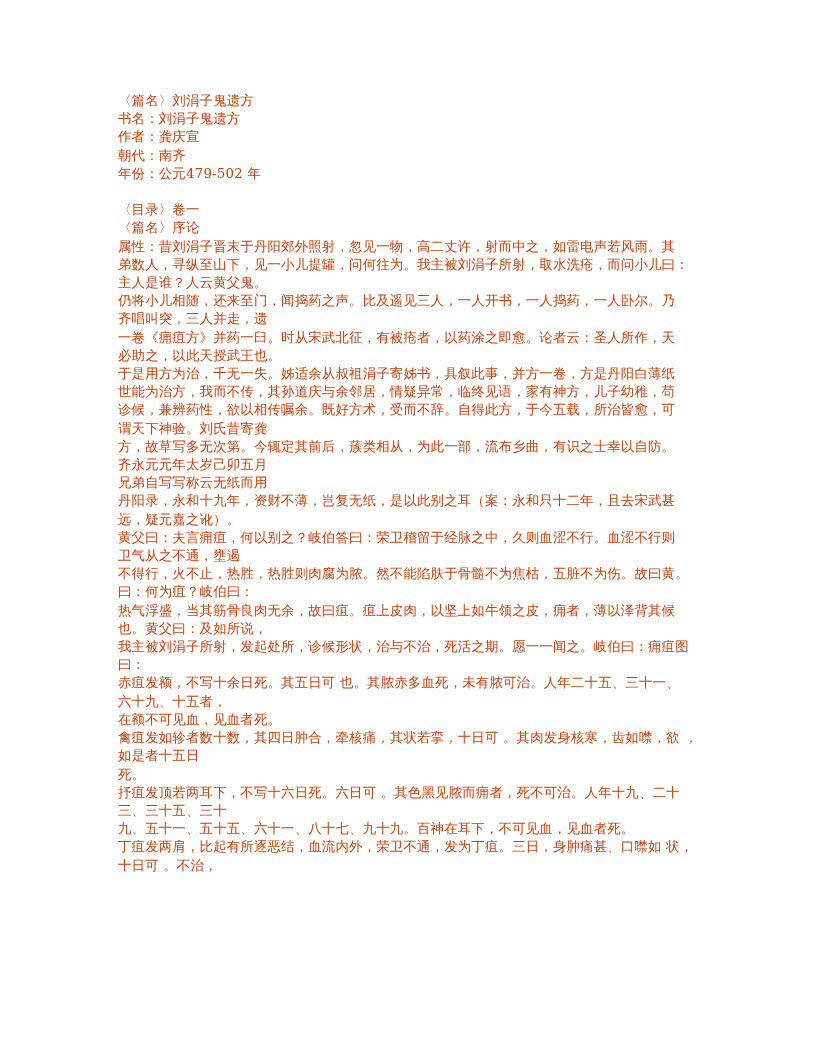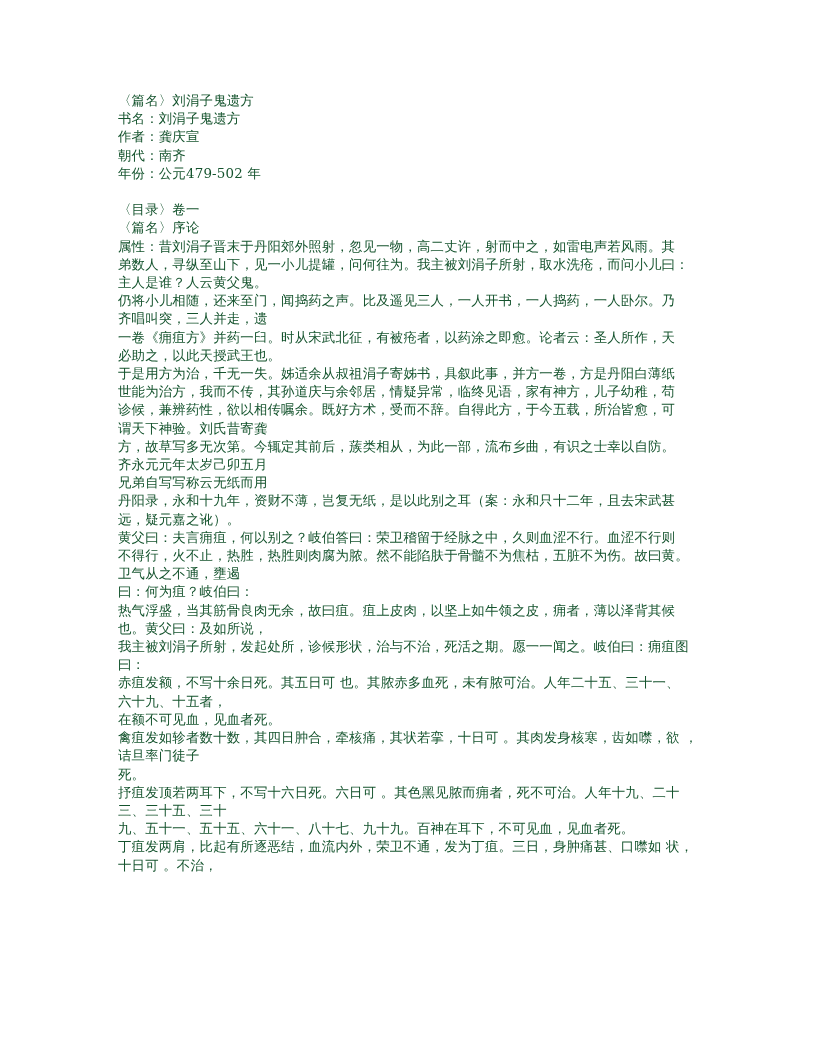--- a/index.html
+++ b/index.html
@@ -14,21 +14,21 @@
     overflow: hidden;
   }
   .page {
     position: absolute;
     left: 118px;
     top: 92px;
     width: 584px;
     font-family: "DejaVu Serif", "Liberation Serif", serif;
     font-size: 13.4px;
     line-height: 18.2px;
-    color: #14532d;
+    color: #c2410c;
   }
   .line {
     display: block;
     white-space: nowrap;
     overflow: hidden;
     letter-spacing: 0.2px;
   }
   .blank {
     display: block;
     height: 18.2px;
@@ -59,32 +59,32 @@
     <span class="line">于是用方为治，千无一失。姊适余从叔祖涓子寄姊书，具叙此事，并方一卷，方是丹阳白薄纸</span>
     <span class="line">世能为治方，我而不传，其孙道庆与余邻居，情疑异常，临终见语，家有神方，儿子幼稚，苟</span>
     <span class="line">诊候，兼辨药性，欲以相传嘱余。既好方术，受而不辞。自得此方，于今五载，所治皆愈，可</span>
     <span class="line">谓天下神验。刘氏昔寄龚</span>
     <span class="line">方，故草写多无次第。今辄定其前后，蔟类相从，为此一部，流布乡曲，有识之士幸以自防。</span>
     <span class="line">齐永元元年太岁己卯五月</span>
     <span class="line">兄弟自写写称云无纸而用</span>
     <span class="line">丹阳录，永和十九年，资财不薄，岂复无纸，是以此别之耳（案：永和只十二年，且去宋武甚</span>
     <span class="line">远，疑元嘉之讹）。</span>
     <span class="line">黄父曰：夫言痈疽，何以别之？岐伯答曰：荣卫稽留于经脉之中，久则血涩不行。血涩不行则</span>
+    <span class="line">卫气从之不通，壅遏</span>
     <span class="line">不得行，火不止，热胜，热胜则肉腐为脓。然不能陷肤于骨髓不为焦枯，五脏不为伤。故曰黄。</span>
-    <span class="line">卫气从之不通，壅遏</span>
     <span class="line">曰：何为疽？岐伯曰：</span>
     <span class="line">热气浮盛，当其筋骨良肉无余，故曰疽。疽上皮肉，以坚上如牛领之皮，痈者，薄以泽背其候</span>
     <span class="line">也。黄父曰：及如所说，</span>
     <span class="line">我主被刘涓子所射，发起处所，诊候形状，治与不治，死活之期。愿一一闻之。岐伯曰：痈疽图</span>
     <span class="line">曰：</span>
     <span class="line">赤疽发额，不写十余日死。其五日可  也。其脓赤多血死，未有脓可治。人年二十五、三十一、</span>
     <span class="line">六十九、十五者，</span>
     <span class="line">在额不可见血，见血者死。</span>
     <span class="line">禽疽发如轸者数十数，其四日肿合，牵核痛，其状若挛，十日可  。其肉发身核寒，齿如噤，欲 ，</span>
-    <span class="line">诘旦率门徒子</span>
+    <span class="line">如是者十五日</span>
     <span class="line">死。</span>
     <span class="line">抒疽发顶若两耳下，不写十六日死。六日可  。其色黑见脓而痈者，死不可治。人年十九、二十</span>
     <span class="line">三、三十五、三十</span>
     <span class="line">九、五十一、五十五、六十一、八十七、九十九。百神在耳下，不可见血，见血者死。</span>
     <span class="line">丁疽发两肩，比起有所逐恶结，血流内外，荣卫不通，发为丁疽。三日，身肿痛甚、口噤如 状，</span>
     <span class="line">十日可  。不治，</span>
   </div>
 </div>
 
 </body></html>

